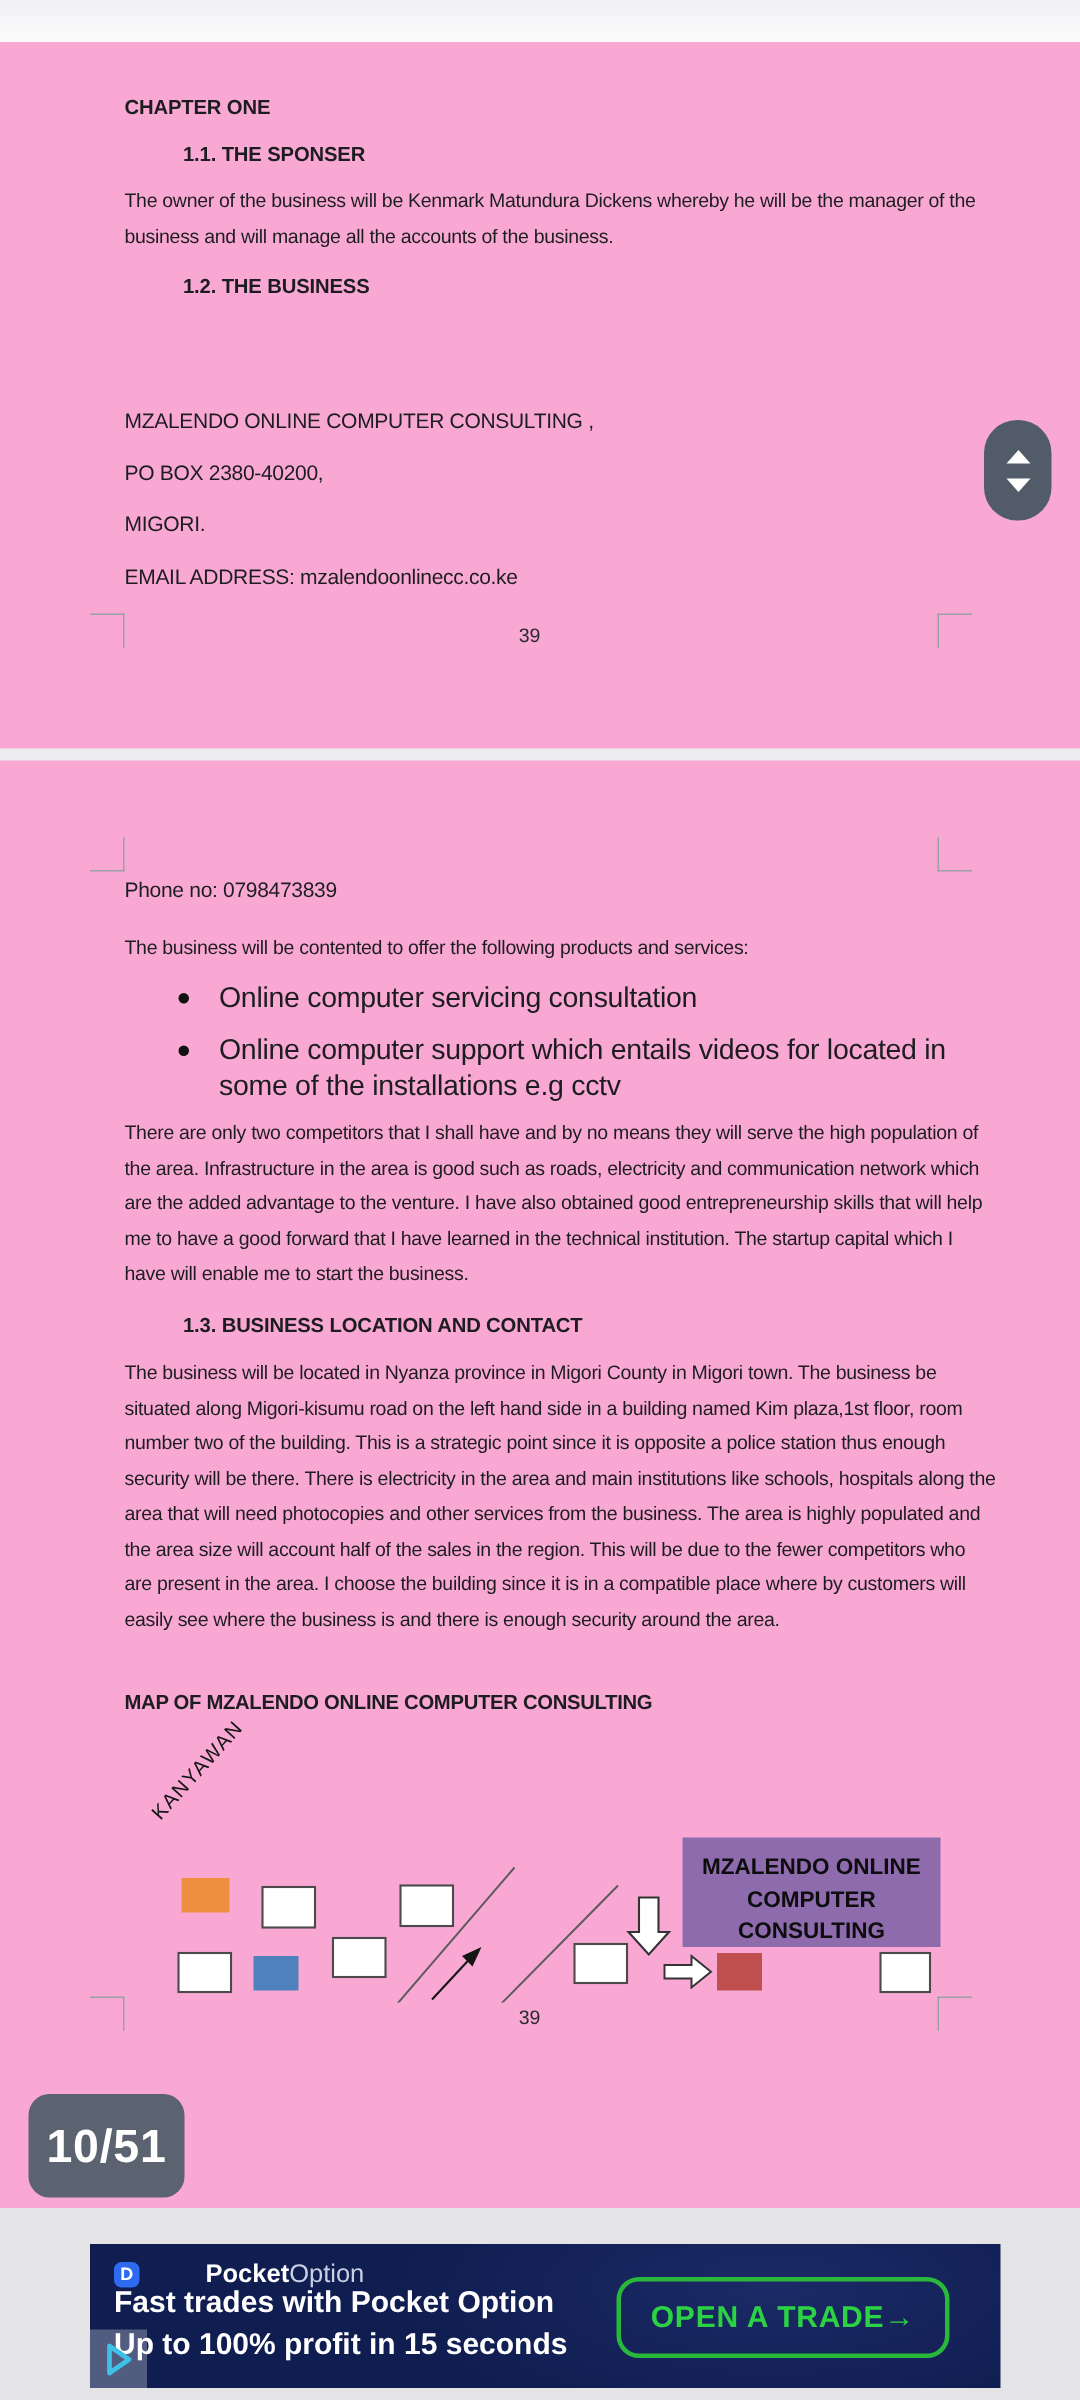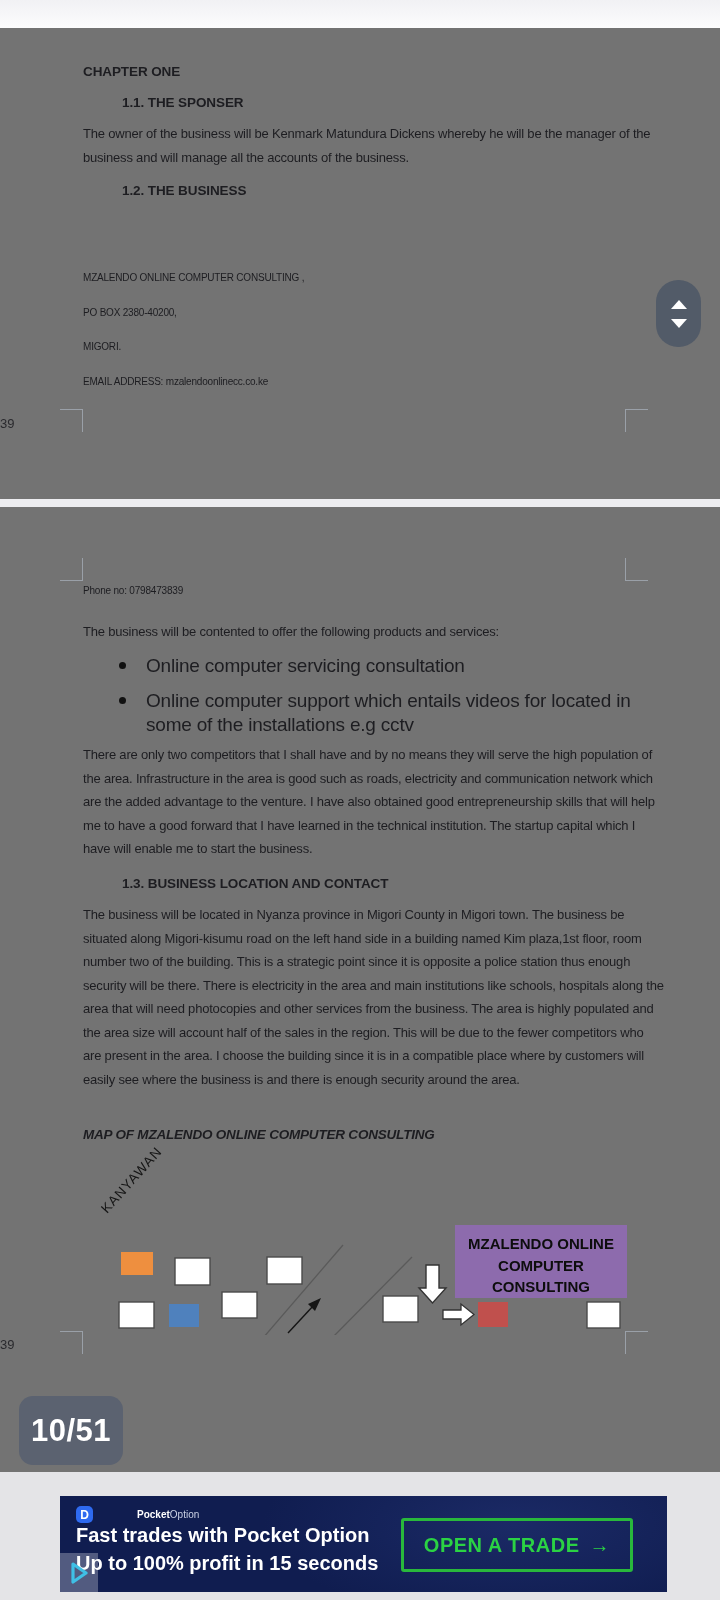--- a/index.html
+++ b/index.html
@@ -1,28 +1,28 @@
 <!DOCTYPE html>
 <html><head>
 <meta charset="utf-8">
 <style>
   html,body{margin:0;padding:0;background:#ffffff;}
-  .screen{position:relative;width:720px;height:1600px;overflow:hidden;background:#737373;
+  .screen{position:relative;width:720px;height:1600px;overflow:hidden;background:#f9a8d4;
           font-family:"Liberation Sans","DejaVu Sans",sans-serif;color:#1d1d21;}
   .top-strip{position:absolute;left:0;top:0;width:720px;height:28px;
              background:linear-gradient(#f1f1f4,#fcfcfd);}
   .sep{position:absolute;left:0;top:499px;width:720px;height:8px;background:#ededf0;}
   .bottom-bg{position:absolute;left:0;top:1472px;width:720px;height:128px;background:#e4e4e7;}
 
   
   .h{position:absolute;font-size:13.5px;font-weight:bold;letter-spacing:-0.1px;white-space:nowrap;}
   .body-text{position:absolute;left:83px;width:582px;font-size:13px;letter-spacing:-0.2px;
              line-height:23.5px;text-align:left;}
-  .addr{position:absolute;left:83px;font-size:10px;letter-spacing:-0.2px;white-space:nowrap;}
-  .pgnum{position:absolute;left:0;width:706px;text-align:left;font-size:13px;color:#2a2a2e;}
+  .addr{position:absolute;left:83px;font-size:14px;letter-spacing:-0.2px;white-space:nowrap;}
+  .pgnum{position:absolute;left:0;width:706px;text-align:center;font-size:13px;color:#2a2a2e;}
   .bullet-item{position:absolute;left:146px;width:522px;font-size:19px;letter-spacing:-0.2px;line-height:23.5px;}
   .bullet-dot{position:absolute;left:119px;width:7px;height:7px;border-radius:50%;background:#111;}
 
   
   .mark{position:absolute;width:22px;height:22px;}
   .m-tr{border-top:1px solid #9aa0a8;border-right:1px solid #9aa0a8;}
   .m-tl{border-top:1px solid #9aa0a8;border-left:1px solid #9aa0a8;}
   .m-br{border-bottom:1px solid #9aa0a8;border-right:1px solid #9aa0a8;}
   .m-bl{border-bottom:1px solid #9aa0a8;border-left:1px solid #9aa0a8;}
 
@@ -37,27 +37,27 @@
          background:#5b6270;color:#fff;font-size:31px;font-weight:bold;
          display:flex;align-items:center;justify-content:center;letter-spacing:0.5px;}
 
   
   .ad{position:absolute;left:60px;top:1496px;width:607px;height:96px;background:#101d50;
       background:radial-gradient(ellipse 420px 160px at 75% 30%, #1b2a66 0%, #101d50 60%);
       overflow:hidden;}
   .ad-logo-row{position:absolute;left:16px;top:10px;display:flex;align-items:center;gap:6px;}
   .ad-logo{width:17px;height:17px;border-radius:5px;background:#2e6af0;color:#fff;font-size:12px;
            font-weight:bold;display:flex;align-items:center;justify-content:center;}
-  .ad-brand{font-size:10px;color:#ffffff;padding-left:38px;}
+  .ad-brand{font-size:17px;color:#ffffff;padding-left:38px;}
   .ad-brand .lt{font-weight:400;color:#c9d0e4;}
   .ad-headline{position:absolute;left:16px;top:28px;font-size:20px;font-weight:bold;color:#ffffff;white-space:nowrap;text-align:center;}
   .ad-sub{position:absolute;left:16px;top:56px;font-size:20px;font-weight:bold;color:#ffffff;white-space:nowrap;}
   .ad-cta{position:absolute;right:34px;top:22px;height:48px;padding:0 20px;border:3px solid #29b83c;
-          border-radius:3px;background:transparent;color:#2bd244;font-size:20px;font-weight:bold;
-          letter-spacing:0.5px;display:flex;align-items:center;gap:10px;cursor:pointer;white-space:nowrap;}
+          border-radius:15px;background:transparent;color:#2bd244;font-size:20px;font-weight:bold;
+          letter-spacing:0.5px;display:flex;align-items:center;cursor:pointer;white-space:nowrap;}
   .ad-play{position:absolute;left:0;bottom:0;width:38px;height:39px;background:rgba(255,255,255,0.28);
            display:flex;align-items:center;justify-content:center;}
 
   svg text{font-family:"Liberation Sans","DejaVu Sans",sans-serif;}
 </style>
 </head>
 <body>
 
 <div class="screen">
 
@@ -91,21 +91,21 @@
 
   <div class="bullet-dot" style="top:662px;"></div>
   <div class="bullet-item" style="top:654px;">Online computer servicing consultation</div>
   <div class="bullet-dot" style="top:697px;"></div>
   <div class="bullet-item" style="top:689px;">Online computer support which entails videos for located in some of the installations e.g cctv</div>
 
   <div class="body-text" style="top:743px;">There are only two competitors that I shall have and by no means they will serve the high population of the area. Infrastructure in the area is good such as roads, electricity and communication network which are the added advantage to the venture. I have also obtained good entrepreneurship skills that will help me to have a good forward that I have learned in the technical institution. The startup capital which I have will enable me to start the business.</div>
   <div class="h" style="left:122px;top:876px;">1.3. BUSINESS LOCATION AND CONTACT</div>
   <div class="body-text" style="top:903px;">The business will be located in Nyanza province in Migori County in Migori town. The business be situated along Migori-kisumu road on the left hand side in a building named Kim plaza,1st floor, room number two of the building. This is a strategic point since it is opposite a police station thus enough security will be there. There is electricity in the area and main institutions like schools, hospitals along the area that will need photocopies and other services from the business. The area is highly populated and the area size will account half of the sales in the region. This will be due to the fewer competitors who are present in the area. I choose the building since it is in a compatible place where by customers will easily see where the business is and there is enough security around the area.</div>
 
-  <div class="h" style="left:83px;top:1127px;letter-spacing:-0.2px;font-style:italic;">MAP OF MZALENDO ONLINE COMPUTER CONSULTING</div>
+  <div class="h" style="left:83px;top:1127px;letter-spacing:-0.2px;">MAP OF MZALENDO ONLINE COMPUTER CONSULTING</div>
 
   <svg style="position:absolute;left:83px;top:1140px;" width="554" height="195" viewBox="0 0 554 195">
     <g transform="translate(24,74) rotate(-48)">
       <text x="0" y="0" font-size="13.5" letter-spacing="1" fill="#151515">KANYAWAN</text>
     </g>
     <rect x="38" y="112" width="32" height="23" fill="#ee8f3f"></rect>
     <rect x="92" y="118" width="35" height="27" fill="#fff" stroke="#4a4a4a" stroke-width="1.4"></rect>
     <rect x="184" y="117" width="35" height="27" fill="#fff" stroke="#4a4a4a" stroke-width="1.4"></rect>
     <rect x="36" y="162" width="35" height="26" fill="#fff" stroke="#4a4a4a" stroke-width="1.4"></rect>
     <rect x="86" y="164" width="30" height="23" fill="#4f81bd"></rect>

